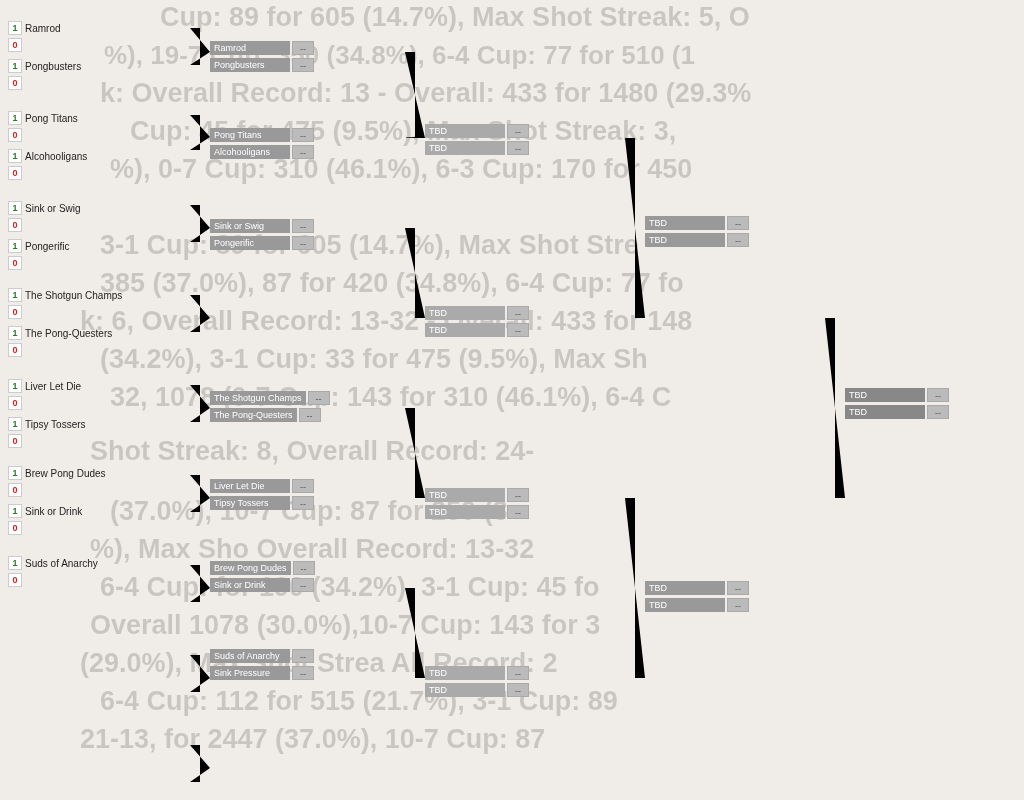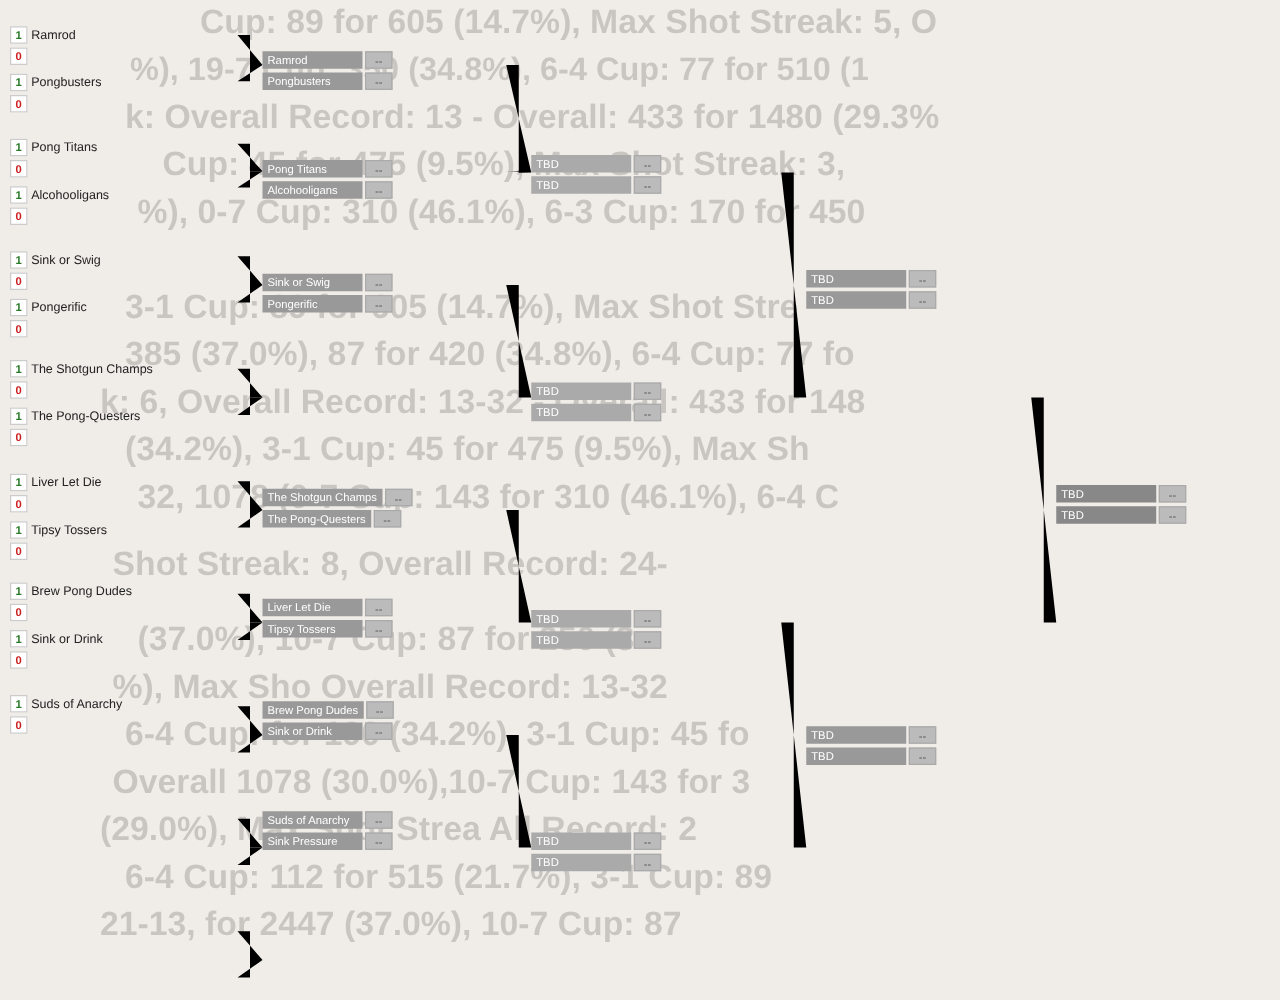--- a/index.html
+++ b/index.html
@@ -405,21 +405,21 @@
 
 <div style="position:absolute;top:0;left:0;width:1024px;height:800px;pointer-events:none;z-index:0;overflow:hidden;">
   <div style="position:absolute;top:2px;left:160px;font-size:27px;font-weight:bold;color:rgba(0,0,0,0.16);white-space:nowrap;">Cup: 89 for 605 (14.7%), Max Shot Streak: 5, O</div>
   <div style="position:absolute;top:40px;left:104px;font-size:26px;font-weight:bold;color:rgba(0,0,0,0.16);white-space:nowrap;">%), 19-7 Cup: 350 (34.8%), 6-4 Cup: 77 for 510 (1</div>
   <div style="position:absolute;top:78px;left:100px;font-size:27px;font-weight:bold;color:rgba(0,0,0,0.16);white-space:nowrap;">k: Overall Record: 13 - Overall: 433 for 1480 (29.3%</div>
   <div style="position:absolute;top:116px;left:130px;font-size:27px;font-weight:bold;color:rgba(0,0,0,0.16);white-space:nowrap;">Cup: 45 for 475 (9.5%), Max Shot Streak: 3,</div>
   <div style="position:absolute;top:154px;left:110px;font-size:27px;font-weight:bold;color:rgba(0,0,0,0.16);white-space:nowrap;">%), 0-7 Cup: 310 (46.1%), 6-3 Cup: 170 for 450</div>
   <div style="position:absolute;top:230px;left:100px;font-size:27px;font-weight:bold;color:rgba(0,0,0,0.16);white-space:nowrap;">3-1 Cup: 89 for 605 (14.7%), Max Shot Stre</div>
   <div style="position:absolute;top:268px;left:100px;font-size:27px;font-weight:bold;color:rgba(0,0,0,0.16);white-space:nowrap;">385 (37.0%), 87 for 420 (34.8%), 6-4 Cup: 77 fo</div>
   <div style="position:absolute;top:306px;left:80px;font-size:27px;font-weight:bold;color:rgba(0,0,0,0.16);white-space:nowrap;">k: 6, Overall Record: 13-32 - Overall: 433 for 148</div>
-  <div style="position:absolute;top:344px;left:100px;font-size:27px;font-weight:bold;color:rgba(0,0,0,0.16);white-space:nowrap;">(34.2%), 3-1 Cup: 45 for 475 (9.5%), Max Sh</div>
+  <div style="position:absolute;top:344px;left:100px;font-size:27px;font-weight:bold;color:rgba(0,0,0,0.16);white-space:nowrap;">(34.2%), 3-1 Cup: 33 for 475 (9.5%), Max Sh</div>
   <div style="position:absolute;top:382px;left:110px;font-size:27px;font-weight:bold;color:rgba(0,0,0,0.16);white-space:nowrap;">32, 1078 (0-7 Cup: 143 for 310 (46.1%), 6-4 C</div>
   <div style="position:absolute;top:436px;left:90px;font-size:27px;font-weight:bold;color:rgba(0,0,0,0.16);white-space:nowrap;">Shot Streak: 8, Overall Record: 24-</div>
   <div style="position:absolute;top:496px;left:110px;font-size:27px;font-weight:bold;color:rgba(0,0,0,0.16);white-space:nowrap;">(37.0%), 10-7 Cup: 87 for 250 (3</div>
   <div style="position:absolute;top:534px;left:90px;font-size:27px;font-weight:bold;color:rgba(0,0,0,0.16);white-space:nowrap;">%), Max Sho Overall Record: 13-32</div>
   <div style="position:absolute;top:572px;left:100px;font-size:27px;font-weight:bold;color:rgba(0,0,0,0.16);white-space:nowrap;">6-4 Cup: for 190 (34.2%), 3-1 Cup: 45 fo</div>
   <div style="position:absolute;top:610px;left:90px;font-size:27px;font-weight:bold;color:rgba(0,0,0,0.16);white-space:nowrap;">Overall 1078 (30.0%),10-7 Cup: 143 for 3</div>
   <div style="position:absolute;top:648px;left:80px;font-size:27px;font-weight:bold;color:rgba(0,0,0,0.16);white-space:nowrap;">(29.0%), Max Shot Strea All Record: 2</div>
   <div style="position:absolute;top:686px;left:100px;font-size:27px;font-weight:bold;color:rgba(0,0,0,0.16);white-space:nowrap;">6-4 Cup: 112 for 515 (21.7%), 3-1 Cup: 89</div>
   <div style="position:absolute;top:724px;left:80px;font-size:27px;font-weight:bold;color:rgba(0,0,0,0.16);white-space:nowrap;">21-13, for 2447 (37.0%), 10-7 Cup: 87</div>
 </div>

